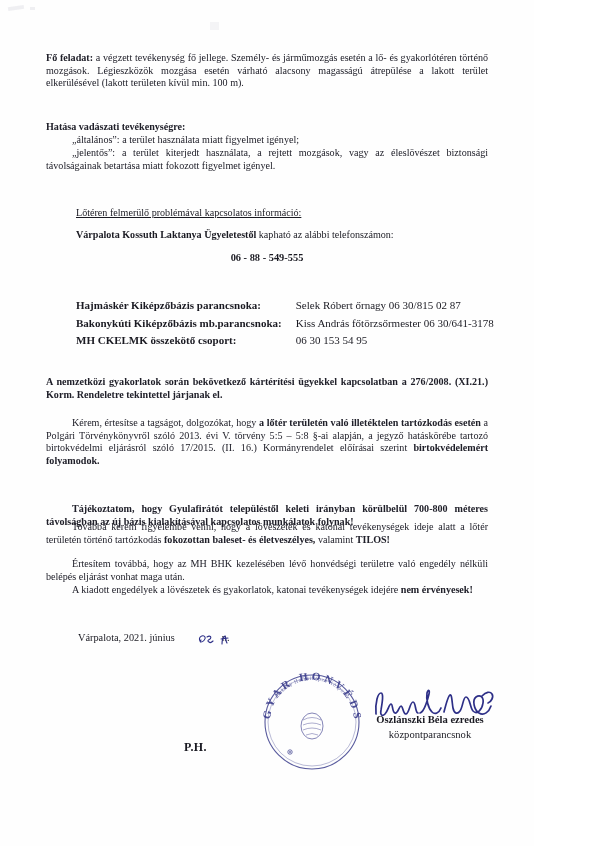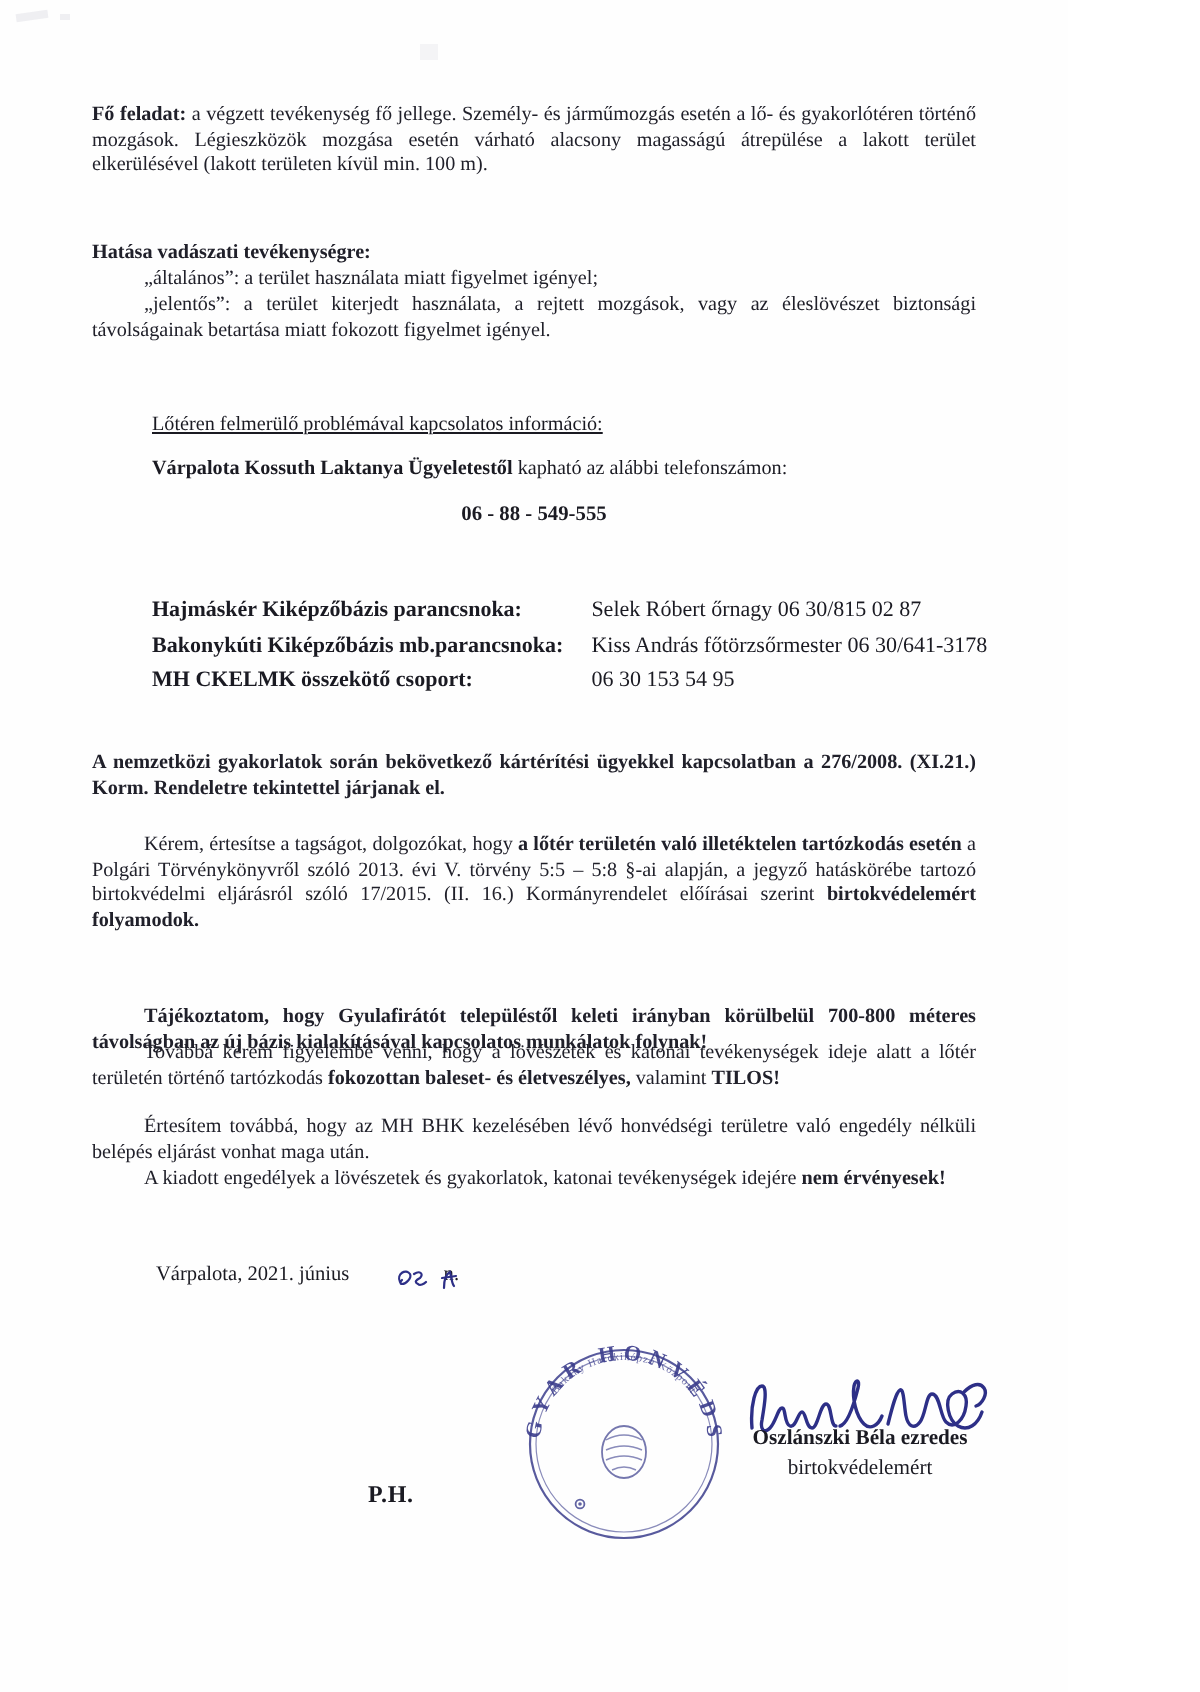--- a/index.html
+++ b/index.html
@@ -181,16 +181,16 @@
     <g fill="none" stroke="#2d2f87" stroke-width="1.7" stroke-linecap="round" stroke-linejoin="round">
       <path d="M6 26 C5 14 8 5 11 5 C14 5 12 16 11 22 C10 27 12 29 15 26 C18 23 19 16 21 16 C23 16 22 24 25 25 C28 26 29 18 31 18 C33 18 33 26 36 26 C39 26 40 14 43 14 C46 14 45 25 48 25"></path>
       <path d="M50 25 C54 24 57 14 59 6 C60 2 58 1 57 5 C56 11 58 20 62 24 C65 27 69 25 71 20"></path>
       <path d="M74 24 C76 16 78 8 80 7 C82 6 82 15 83 20 C84 25 87 27 90 23 C93 19 93 9 96 9 C100 9 100 20 103 23 C107 27 112 22 113 15 C114 9 110 6 106 9 C102 12 104 22 109 25 C114 28 119 24 121 18"></path>
       <path d="M112 8 C116 4 120 3 122 6 C124 9 121 14 118 15"></path>
     </g>
   </svg>
 
   <div class="sig-block">
     <div class="sig-name">Oszlánszki Béla ezredes</div>
-    <div class="sig-role">birtokvédelemért</div>
+    <div class="sig-role">központparancsnok</div>
   </div>
 
 </div>
 
 </body></html>

